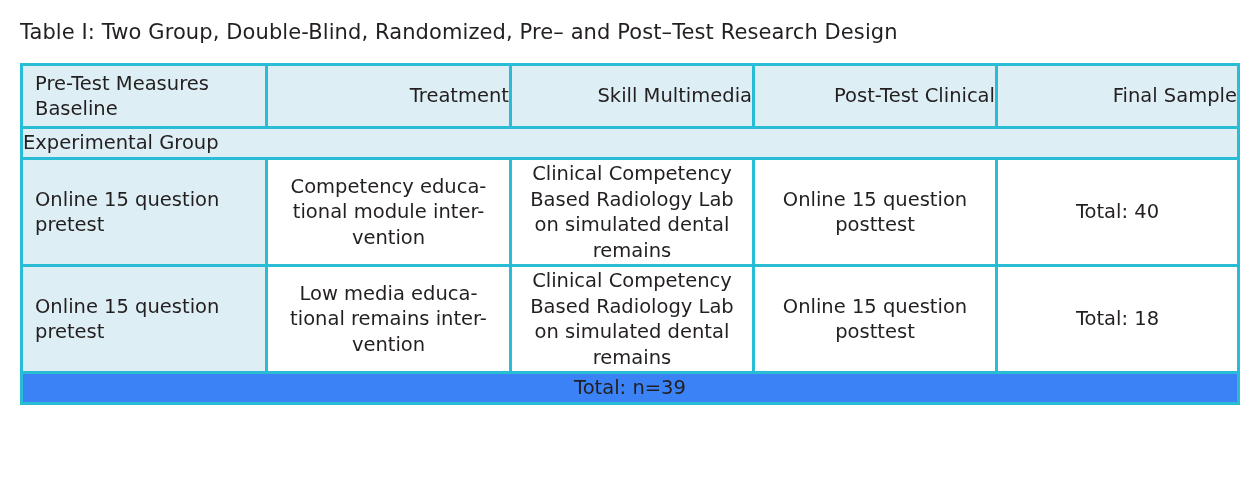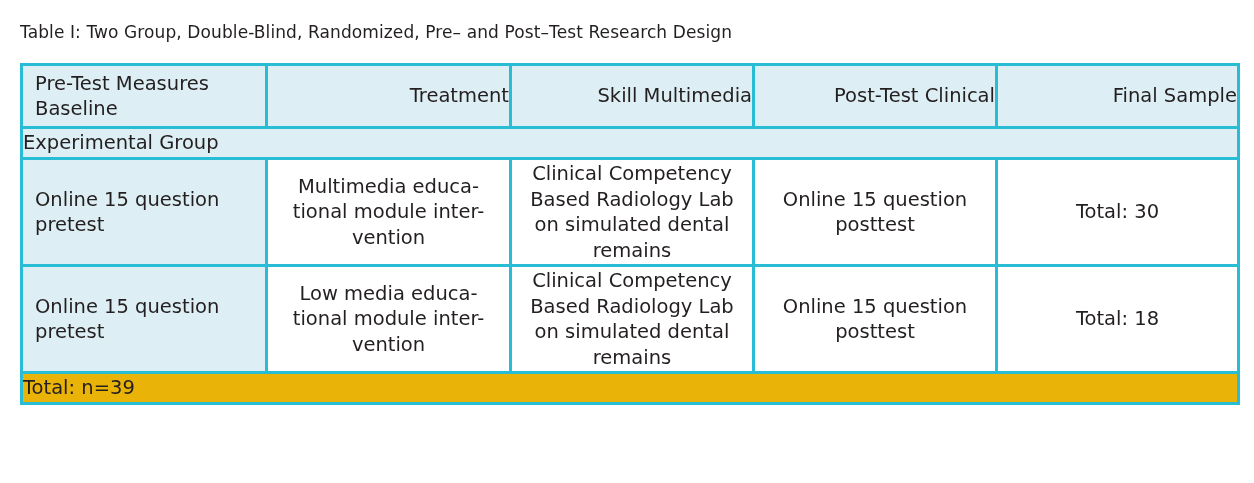--- a/index.html
+++ b/index.html
@@ -17,21 +17,21 @@
   .page {
     position: relative;
     width: 1254px;
     height: 483px;
     box-sizing: border-box;
   }
   .table-title {
     position: absolute;
     left: 20px;
     top: 17px;
-    font-size: 17px;
+    font-size: 21px;
     line-height: 30px;
     letter-spacing: 0.1px;
     color: #231f20;
     white-space: nowrap;
   }
   .table-wrap {
     position: absolute;
     left: 20px;
     top: 63px;
     width: 1217px;
@@ -80,22 +80,22 @@
     text-align: center;
     height: 104px;
     padding: 6px 10px;
   }
   .data-cell.first-col {
     background: #ddeff4;
     text-align: left;
     padding-left: 12px;
   }
   .total-row-cell {
-    background: #eab308;
-    text-align: left;
+    background: #3b82f6;
+    text-align: center;
     padding: 5px 14px 6px 0;
     height: 28px;
   }
   .cell-text {
     display: block;
     white-space: pre-line;
   }
 </style>
 </head>
 <body>
@@ -138,46 +138,46 @@
           <td class="group-cell" colspan="5">
             <span class="cell-text">Experimental Group</span>
           </td>
         </tr>
         <tr>
           <td class="data-cell first-col">
             <span class="cell-text">Online 15 question
 pretest</span>
           </td>
           <td class="data-cell">
-            <span class="cell-text">Multimedia educa-
+            <span class="cell-text">Competency educa-
 tional module inter-
 vention</span>
           </td>
           <td class="data-cell">
             <span class="cell-text">Clinical Competency
 Based Radiology Lab
 on simulated dental
 remains</span>
           </td>
           <td class="data-cell">
             <span class="cell-text">Online 15 question
 posttest</span>
           </td>
           <td class="data-cell">
-            <span class="cell-text">Total: 30</span>
+            <span class="cell-text">Total: 40</span>
           </td>
         </tr>
         <tr>
           <td class="data-cell first-col">
             <span class="cell-text">Online 15 question
 pretest</span>
           </td>
           <td class="data-cell">
             <span class="cell-text">Low media educa-
-tional module inter-
+tional remains inter-
 vention</span>
           </td>
           <td class="data-cell">
             <span class="cell-text">Clinical Competency
 Based Radiology Lab
 on simulated dental
 remains</span>
           </td>
           <td class="data-cell">
             <span class="cell-text">Online 15 question

